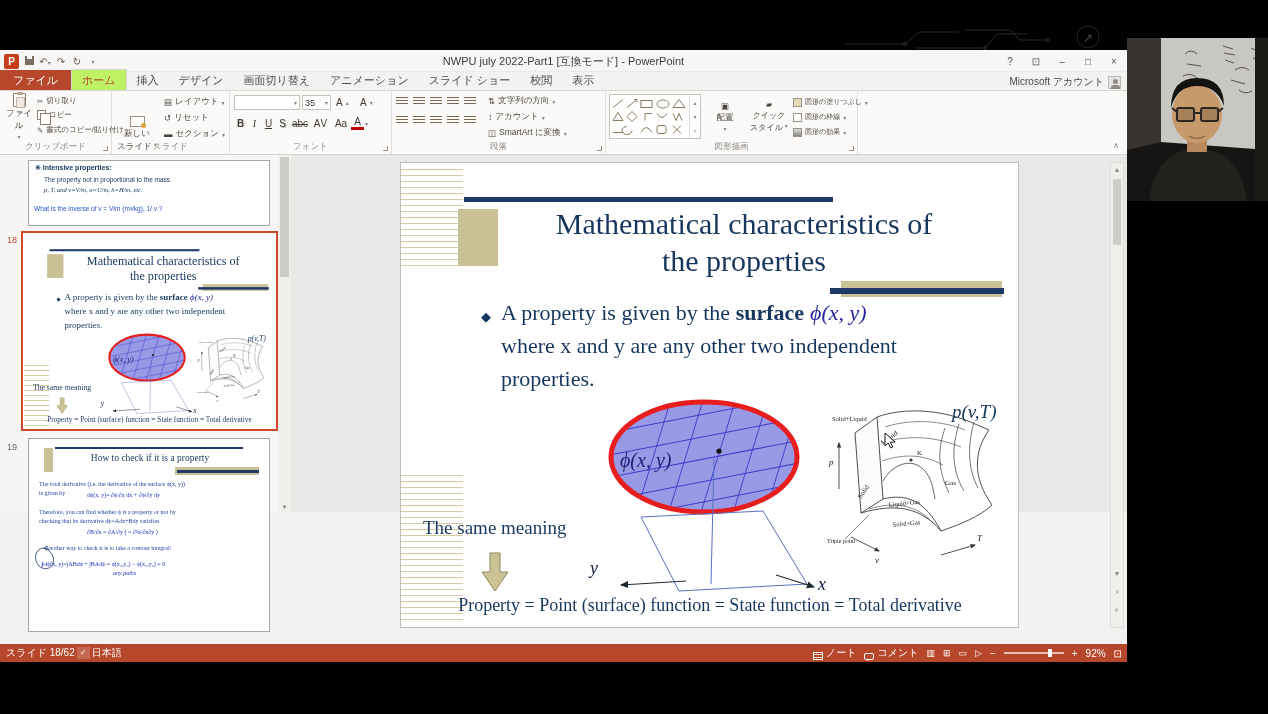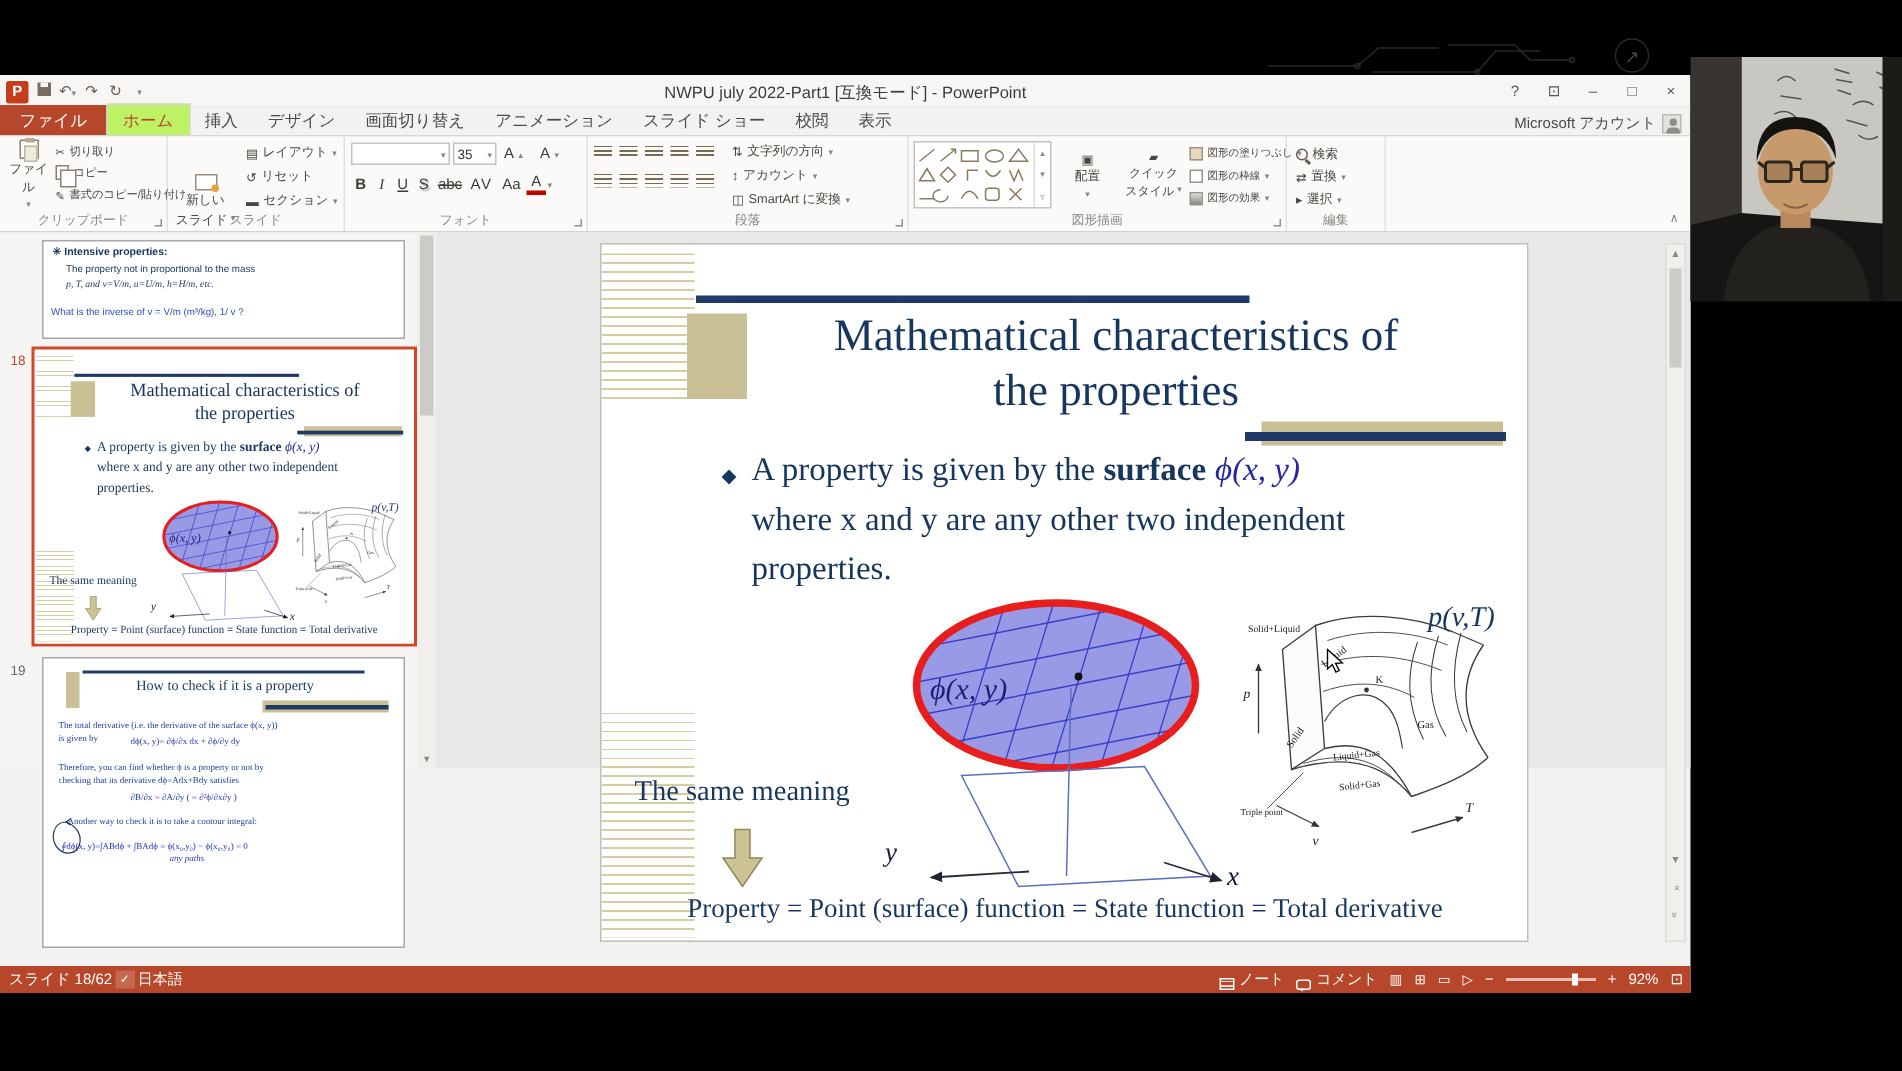--- a/index.html
+++ b/index.html
@@ -353,37 +353,20 @@
           </div>
         <div class="rbtn" style="left:187px;top:36px;font-size:7px" data-name="shape-effects-button">
             <span class="sq" style="background:linear-gradient(#ddd,#888)" data-name="shape-effects-icon"></span>
             <span data-name="shape-effects-label">図形の効果</span>
             <span class="dd" data-name="shape-effects-dropdown-icon">▾</span>
           </div>
         <div class="glabel" data-name="drawing-group-label">図形描画</div>
         <span class="launcher" data-name="drawing-dialog-launcher"></span>
       </div>
 
-      <div class="rgroup" data-name="group-editing">
-        <div class="rbtn" style="left:6px;top:6px" data-name="find-button">
-            <span class="findicon" data-name="find-icon"></span>
-            <span data-name="find-label">検索</span>
-          </div>
-        <div class="rbtn" style="left:6px;top:21px" data-name="replace-button">
-            <span data-name="replace-icon">⇄</span>
-            <span data-name="replace-label">置換</span>
-            <span class="dd" data-name="replace-dropdown-icon">▾</span>
-          </div>
-        <div class="rbtn" style="left:6px;top:36px" data-name="select-button">
-            <span data-name="select-icon">▸</span>
-            <span data-name="select-label">選択</span>
-            <span class="dd" data-name="select-dropdown-icon">▾</span>
-          </div>
-        <div class="glabel" data-name="editing-group-label">編集</div>
-      </div>
 
       <span class="collapse" data-name="collapse-ribbon-button">∧</span>
     </div>
 
     <div class="workspace" data-name="workspace">
 
       <div class="thumbpane" data-name="slide-thumbnail-pane">
 
         <div class="thumb t17" data-name="thumbnail-slide-17">
           <div class="l1" data-name="thumb17-line1">✳ Intensive properties:</div>

